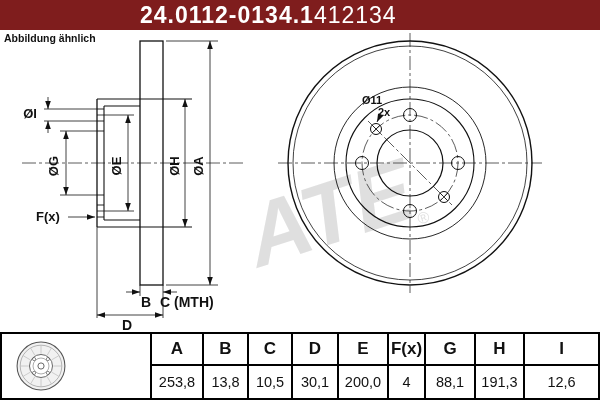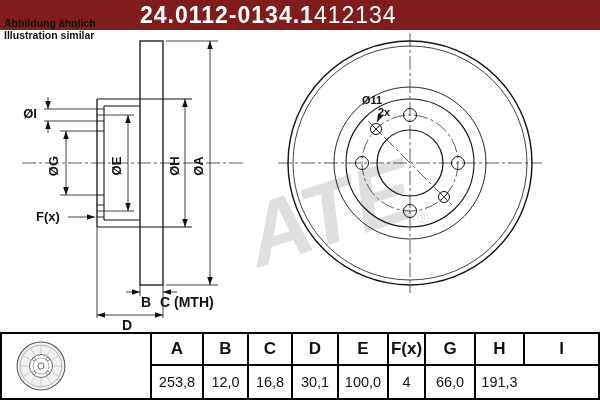--- a/index.html
+++ b/index.html
@@ -7,21 +7,21 @@
     width:600px;height:400px;position:relative;background:#fff;
     font-family:"Liberation Sans", sans-serif;color:#111;overflow:hidden;
   }
   .header{
     position:absolute;top:0;left:0;width:600px;height:30px;
     background:#0a6fba;color:#fff;display:flex;align-items:center;
   }
   .header .pn{margin-left:140px;font-size:23px;font-weight:bold;letter-spacing:1px;}
   .header .ref{font-size:23px;font-weight:normal;letter-spacing:1px;}
   .notes{
-    position:absolute;top:17px;left:4px;font-size:10.5px;font-weight:bold;line-height:1.15;
+    position:absolute;top:32px;left:4px;font-size:10.5px;font-weight:bold;line-height:1.15;
   }
   svg.drawing{position:absolute;top:30px;left:0;font-family:"Liberation Sans",sans-serif;}
   .ln{stroke:#111;fill:none;}
   .cl{stroke:#333;stroke-width:0.8;fill:none;stroke-dasharray:14 3 3 3;}
   .dim{stroke:#111;stroke-width:0.8;fill:none;}
   .dlab{font-size:13px;font-weight:bold;fill:#111;}
   .slab{font-size:11px;font-weight:bold;fill:#111;}
   .blab{font-size:14px;font-weight:bold;fill:#111;}
   .wm{fill:#c6c6c6;opacity:0.55;}
   .spec-table{
@@ -44,21 +44,20 @@
 </head>
 <body>
 
 <div class="header" style="background: #7f1d1d;">
   <span class="pn">24.0112-0134.1</span>
   <span class="ref">412134</span>
 </div>
 
 <div class="notes">
   <div>Abbildung ähnlich</div>
-  <div>Illustration similar</div>
 </div>
 
 <svg class="drawing" width="600" height="302" viewBox="0 30 600 302">
   <defs>
     <marker id="arrS" markerWidth="10" markerHeight="8" refX="1" refY="3" orient="auto" markerUnits="userSpaceOnUse">
       <path d="M9,0.2 L1,3 L9,5.8 Z" fill="#111"></path>
     </marker>
     <marker id="arrE" markerWidth="10" markerHeight="8" refX="9" refY="3" orient="auto" markerUnits="userSpaceOnUse">
       <path d="M1,0.2 L9,3 L1,5.8 Z" fill="#111"></path>
     </marker>
@@ -170,20 +169,21 @@
   <div class="cell hdr">B</div>
   <div class="cell hdr">C</div>
   <div class="cell hdr">D</div>
   <div class="cell hdr">E</div>
   <div class="cell hdr">F(x)</div>
   <div class="cell hdr">G</div>
   <div class="cell hdr">H</div>
   <div class="cell hdr">I</div>
 
   <div class="cell val">253,8</div>
-  <div class="cell val">12,0</div>
-  <div class="cell val">16,8</div>
+  <div class="cell val">13,8</div>
+  <div class="cell val">10,5</div>
   <div class="cell val">30,1</div>
-  <div class="cell val">100,0</div>
+  <div class="cell val">200,0</div>
   <div class="cell val">4</div>
-  <div class="cell val">66,0</div>
+  <div class="cell val">88,1</div>
   <div class="cell val">191,3</div>
+  <div class="cell val">12,6</div>
 </div>
 
 </body></html>

